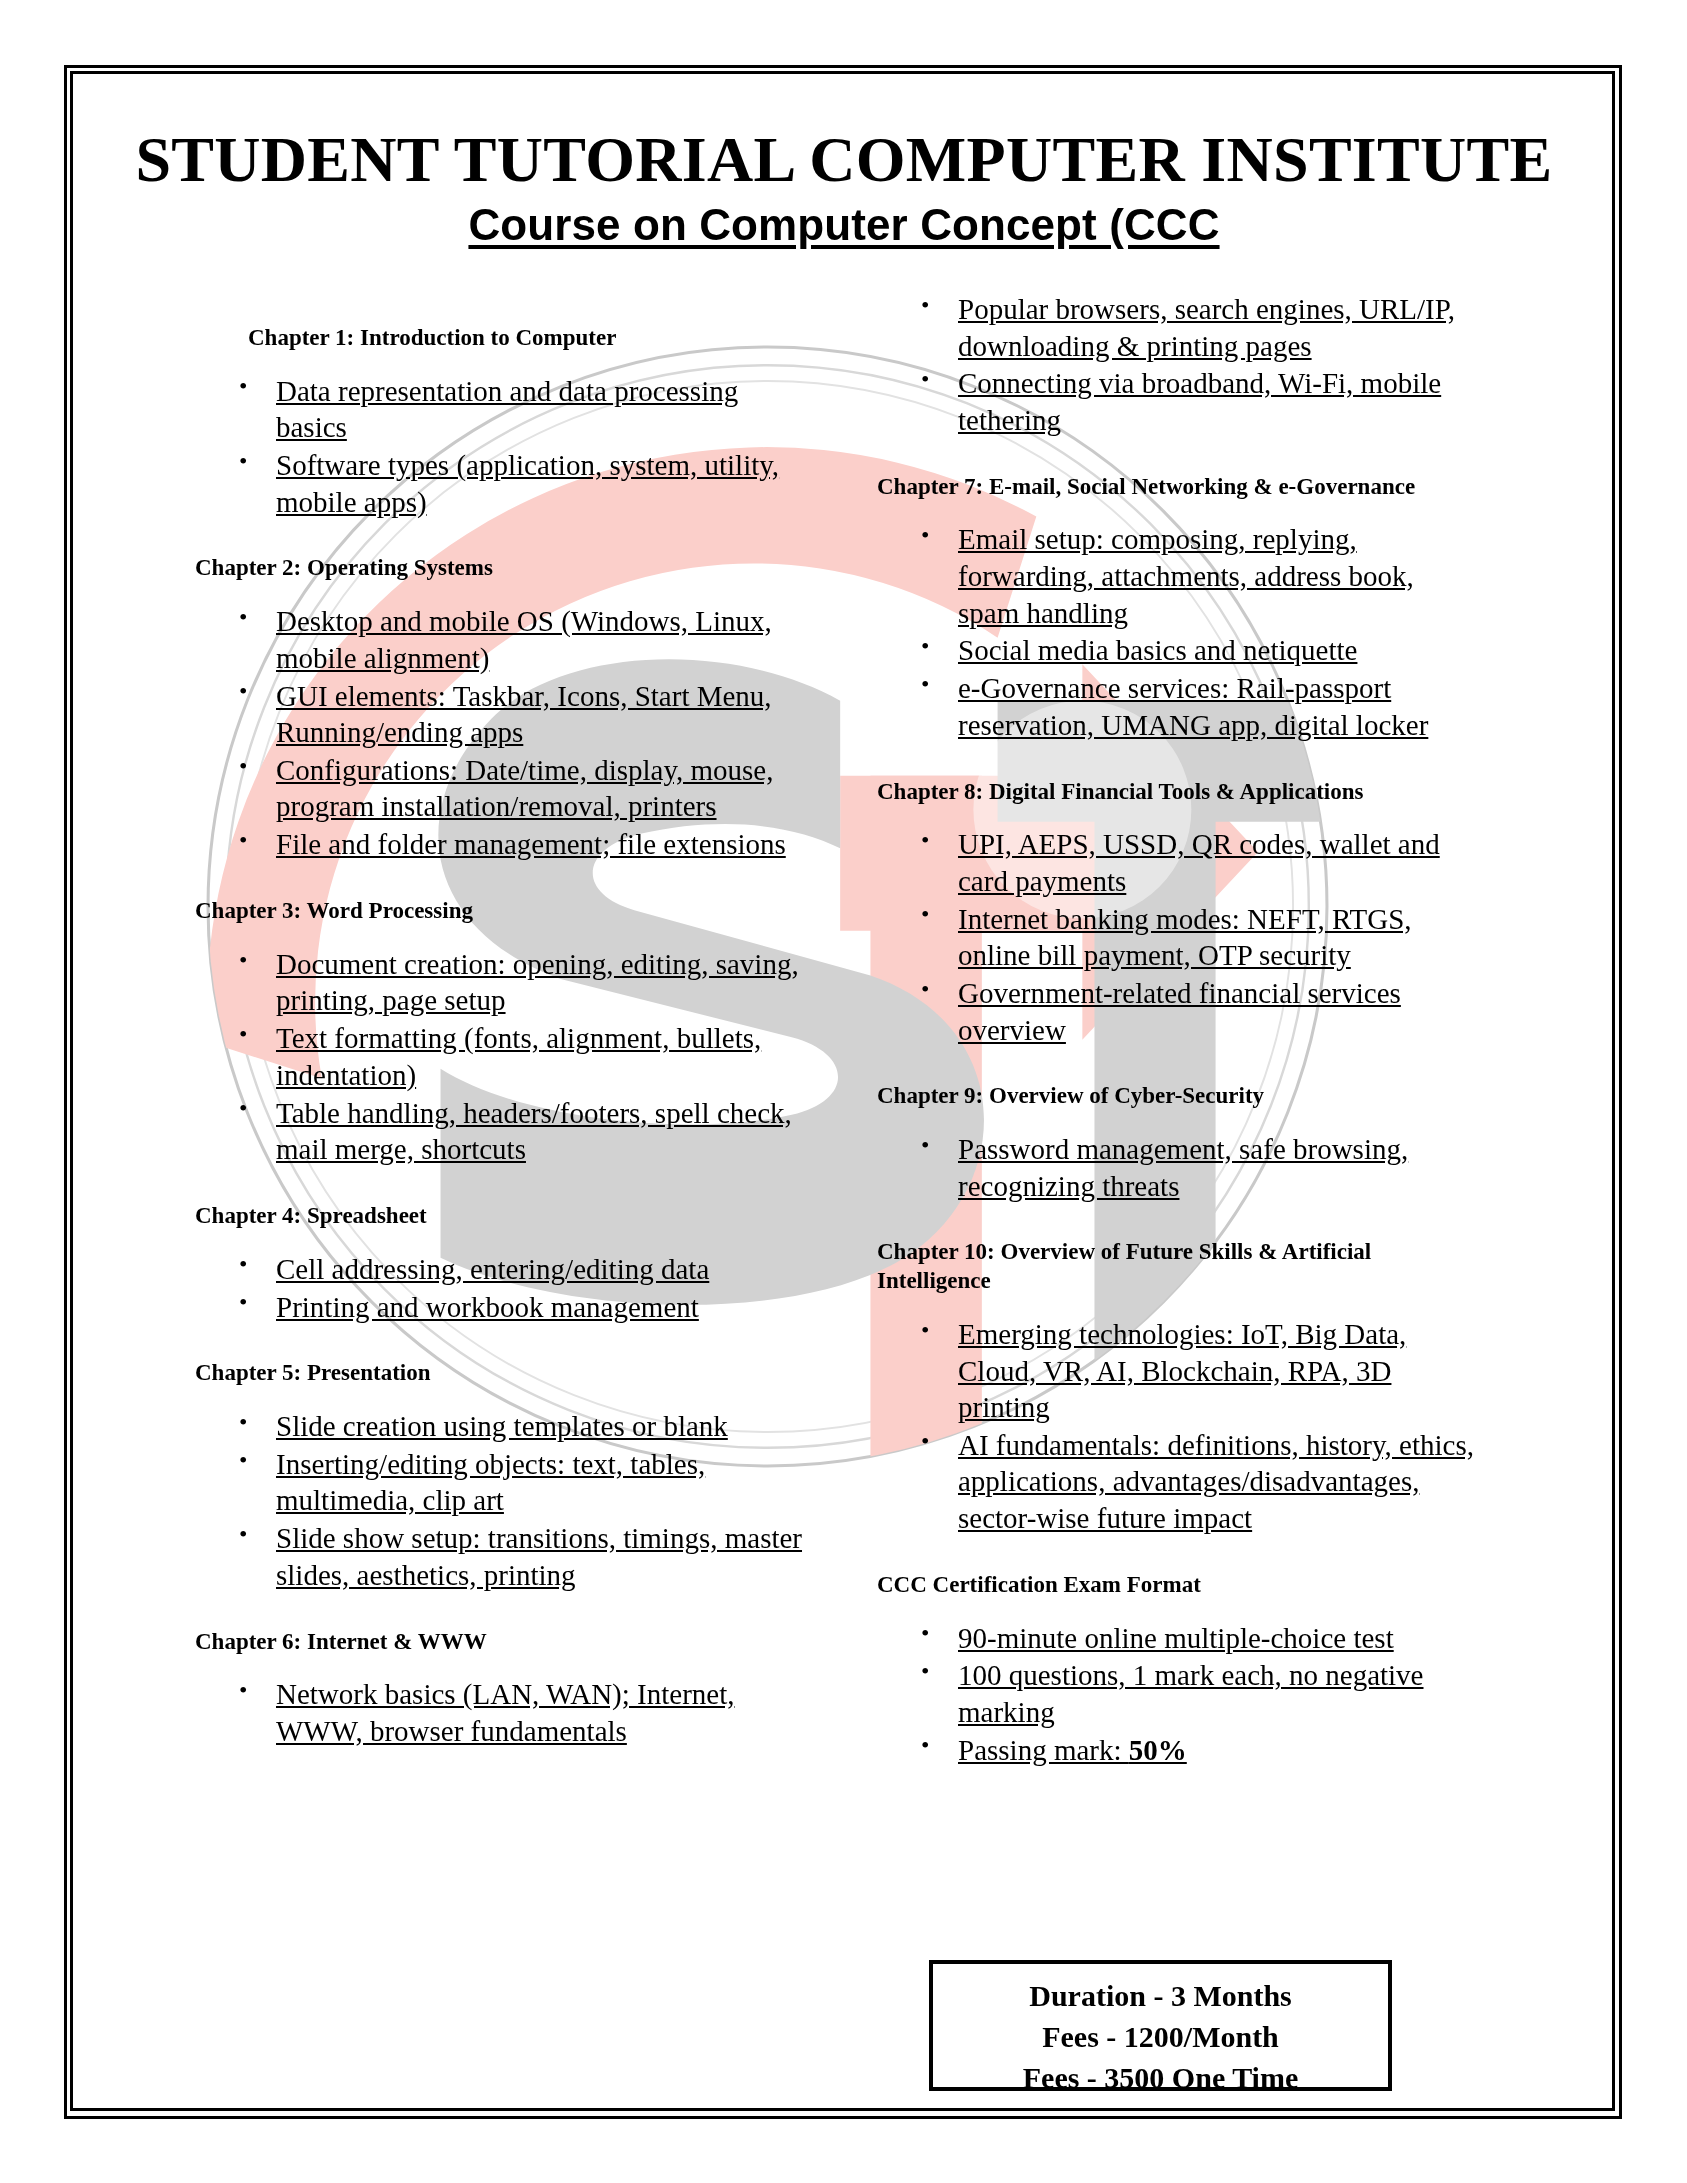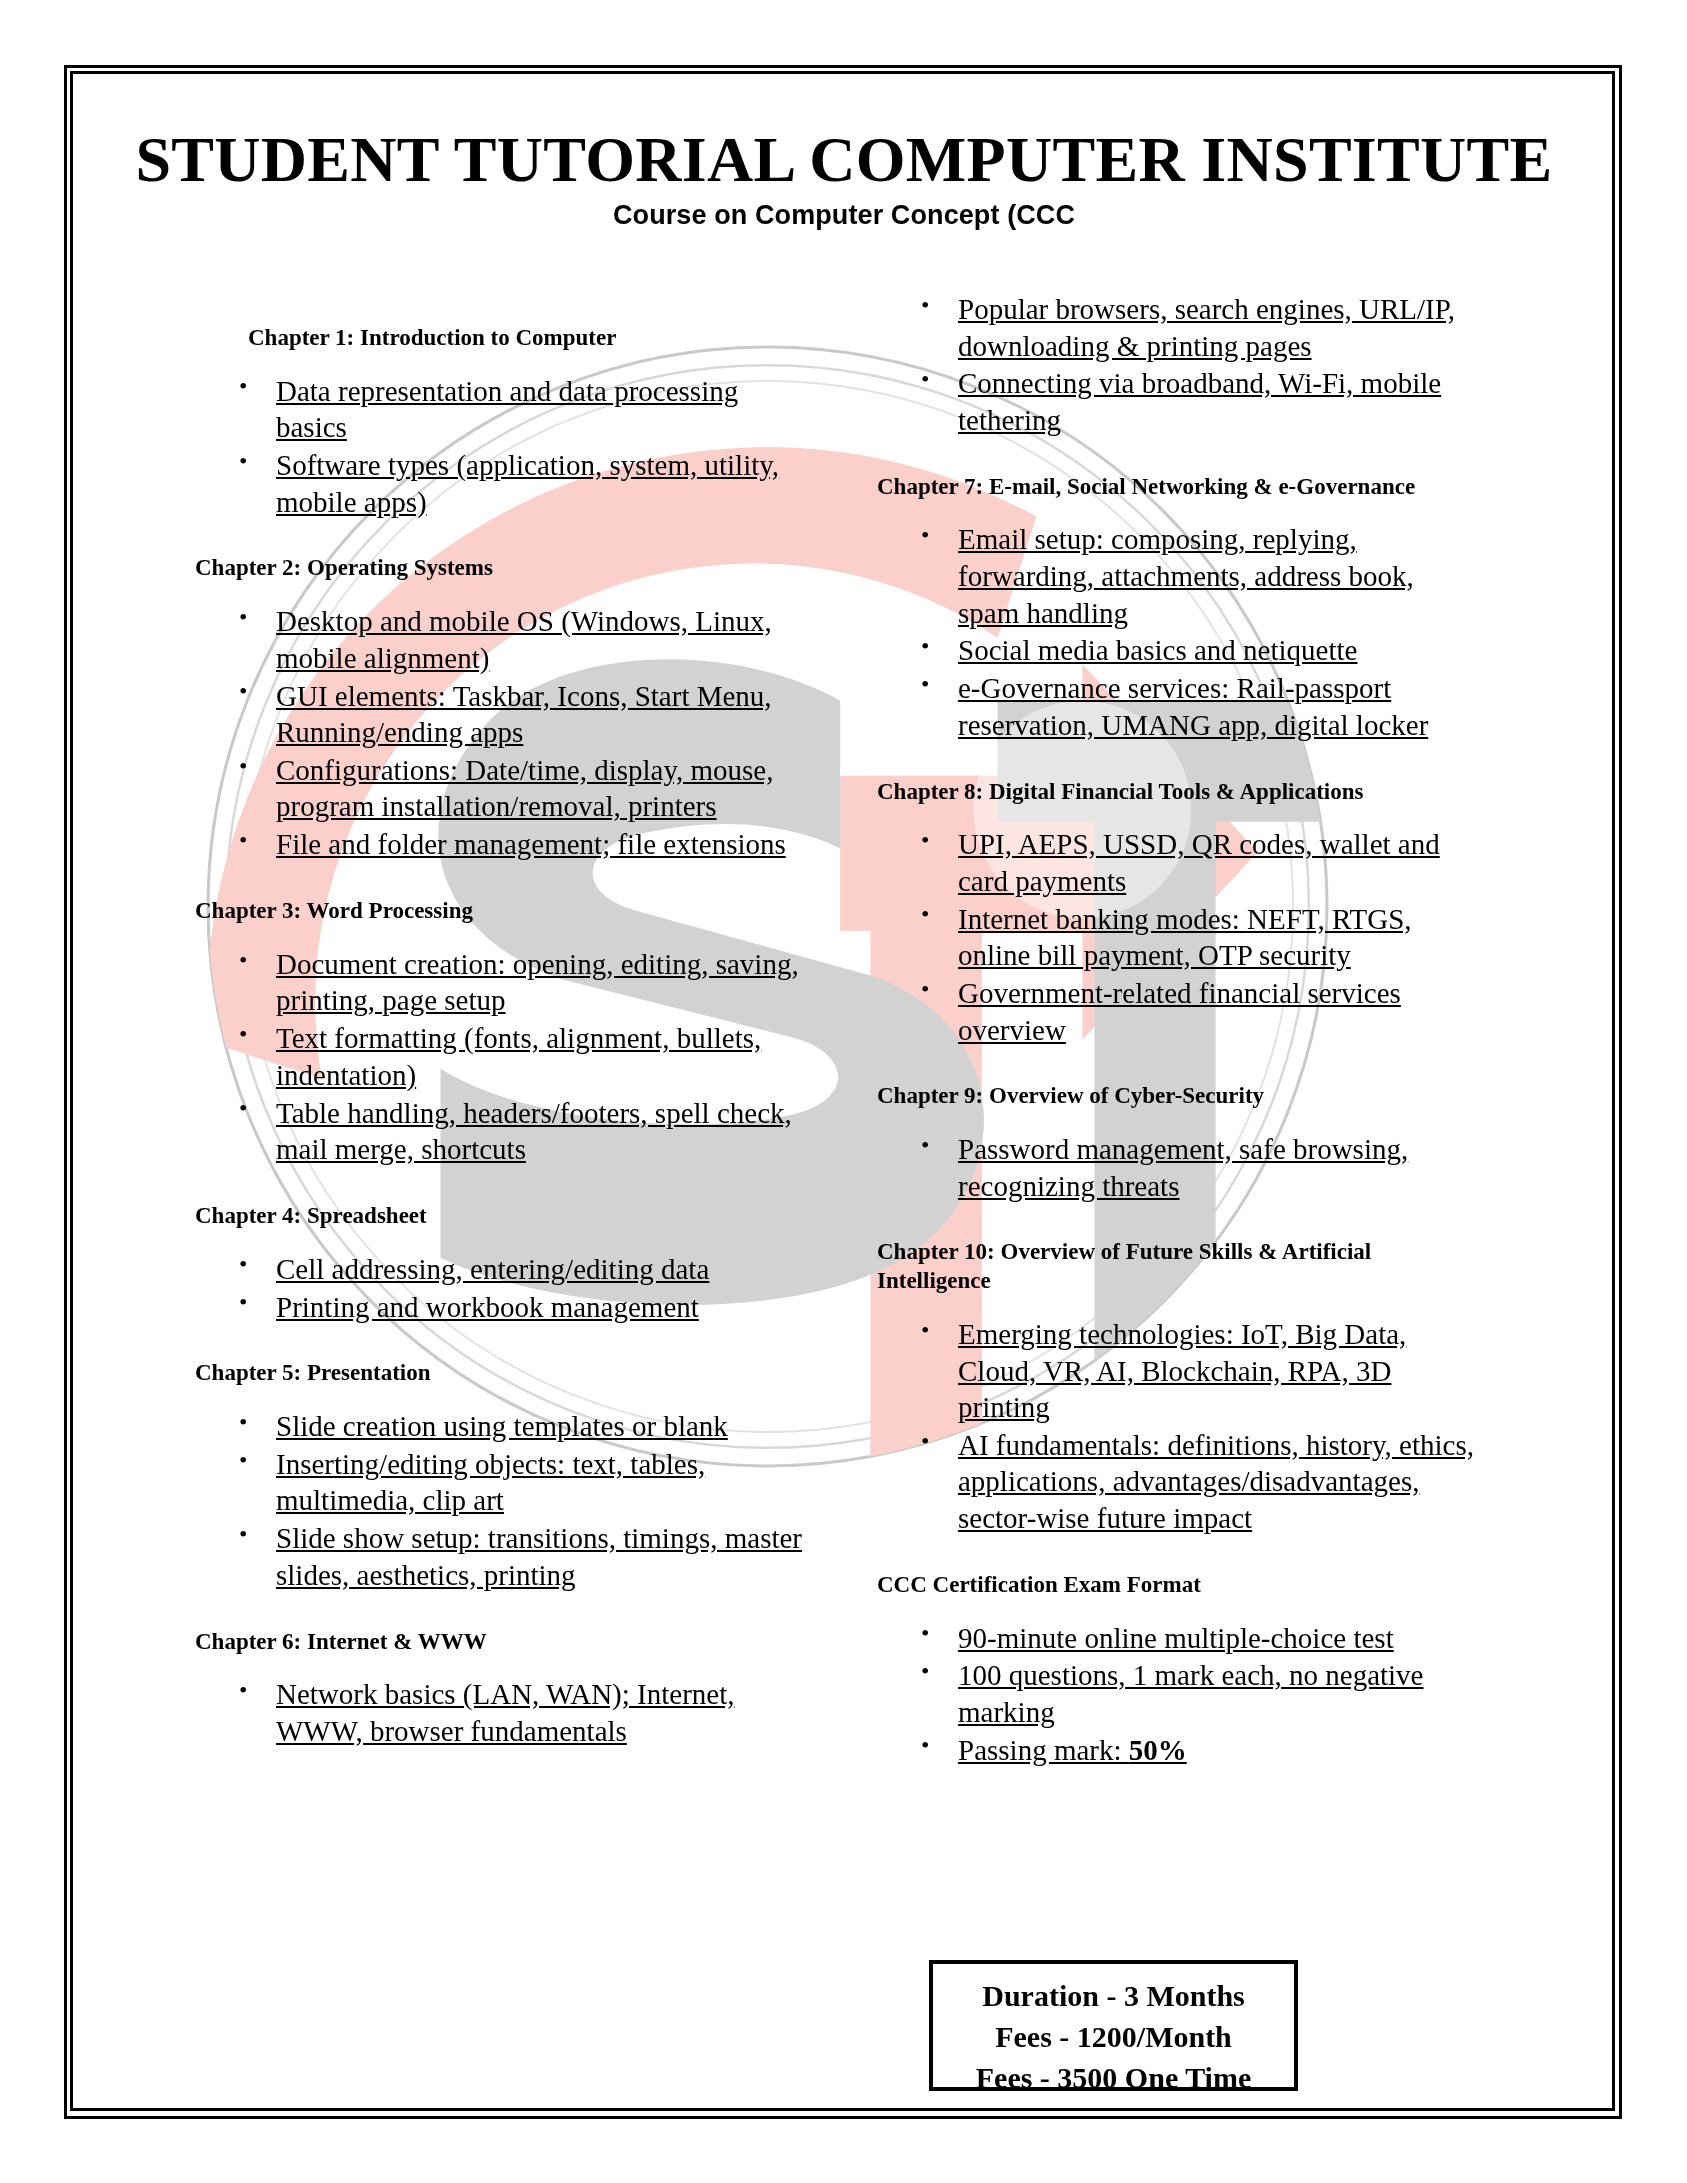--- a/index.html
+++ b/index.html
@@ -76,21 +76,22 @@
     font-weight: bold;
     font-size: 64px;
     letter-spacing: 0.3px;
     line-height: 1.05;
     white-space: nowrap;
   }
   .course-title {
     margin-top: 6.6px;
     font-family: "Liberation Sans Narrow", "Liberation Sans", "DejaVu Sans", sans-serif;
     font-weight: bold;
-    font-size: 27px;
+    font-size: 44px;
+    text-decoration: underline;
     text-underline-offset: 5.3px;
     letter-spacing: 0.1px;
   }
 
   
   .col {
     position: absolute;
     top: 324px;
   }
   .col-left  { left: 195px;  width: 615px; }
@@ -127,21 +128,21 @@
   }
   .gap-md { height: 33px; }
 
   b.inline-b { font-weight: bold; }
 
   
   .fee-box {
     position: absolute;
     left: 929px;
     top: 1960px;
-    width: 369px;
+    width: 463px;
     height: 131px;
     border: 4px solid #000;
     box-sizing: border-box;
     background: transparent;
     text-align: center;
     padding-top: 10.6px;
   }
   .fee-line {
     font-family: "Liberation Serif", "DejaVu Serif", serif;
     font-weight: bold;

